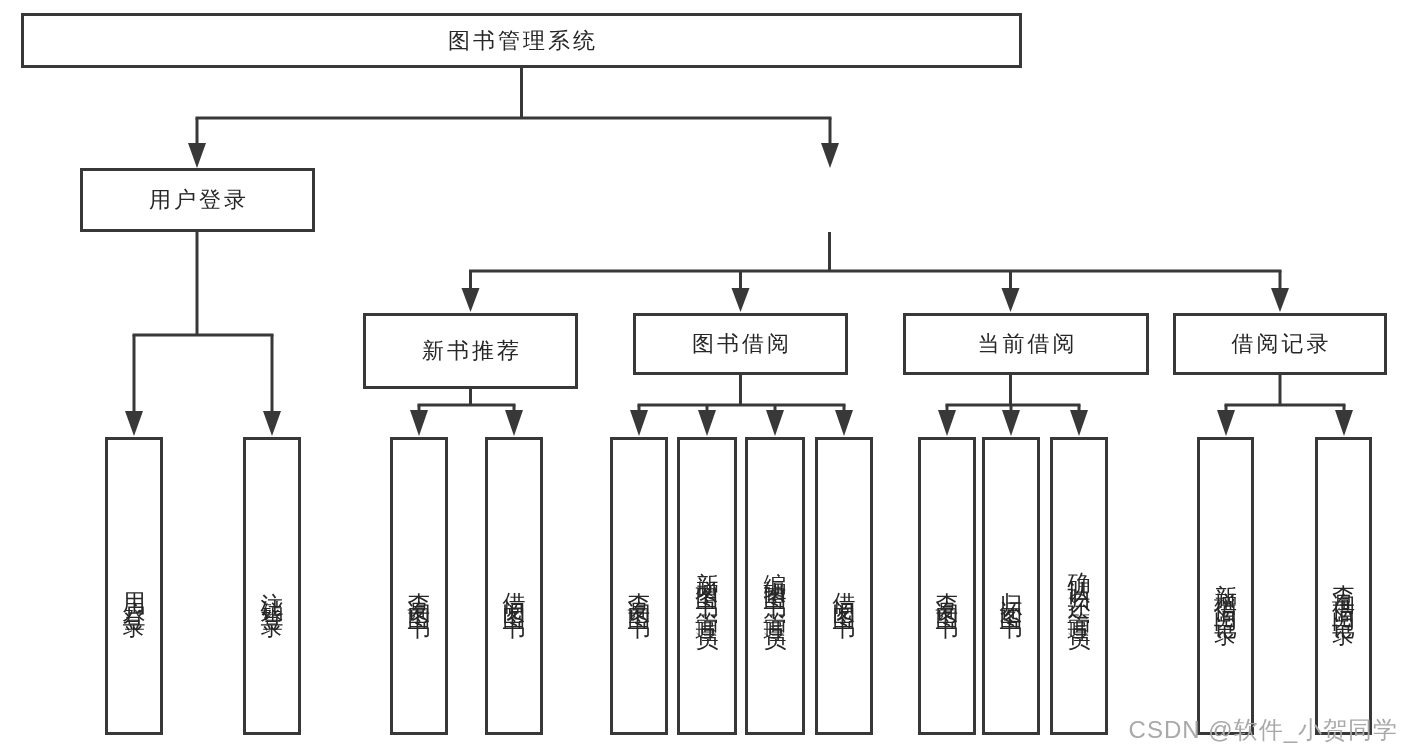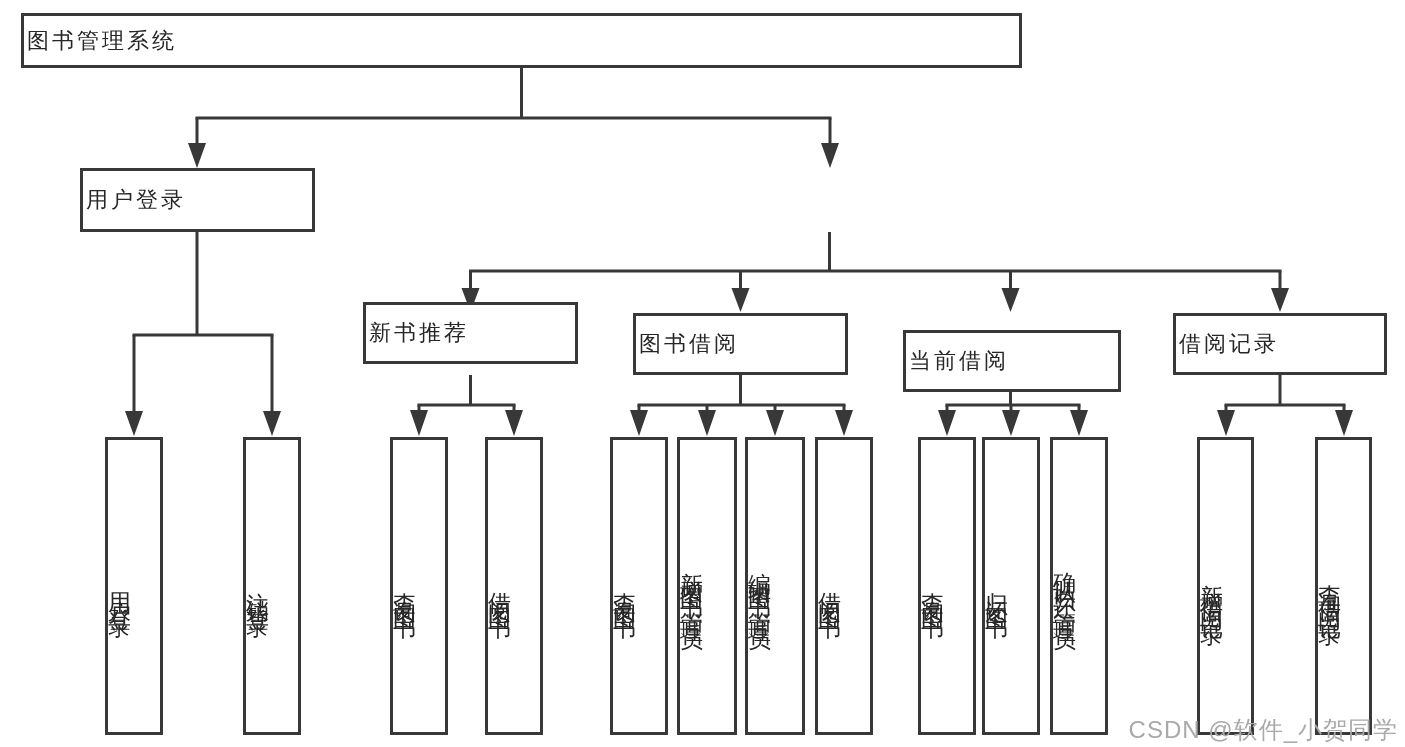--- a/index.html
+++ b/index.html
@@ -17,21 +17,21 @@
     overflow:hidden;
   }
   #wires{position:absolute;left:0;top:0;width:1405px;height:747px;}
   #wires line{stroke:var(--line-color);stroke-width:3;}
   #wires polygon{fill:var(--line-color);stroke:none;}
   .node{
     position:absolute;
     box-sizing:border-box;
     background:#fff;
     border:3px solid var(--line-color);
-    display:flex;align-items:center;justify-content:flex-start;
+    display:flex;align-items:center;justify-content:center;
     color:var(--text-color);
     z-index:2;
   }
   .node.h span{
     font-size:22px;
     letter-spacing:3px;
     white-space:nowrap;
     line-height:1;
     padding-left:3px; 
   }
@@ -122,27 +122,27 @@
   </svg>
 
   <div class="node h" style="left:21px;top:13px;width:1001px;height:55px">
     <span>图书管理系统</span>
   </div>
 
   <div class="node h" style="left:80px;top:168px;width:235px;height:64px">
     <span>用户登录</span>
   </div>
 
-  <div class="node h" style="left:363px;top:302px;width:215px;height:62px">
+  <div class="node h" style="left:363px;top:313px;width:215px;height:76px">
     <span>新书推荐</span>
   </div>
   <div class="node h" style="left:633px;top:313px;width:215px;height:62px">
     <span>图书借阅</span>
   </div>
-  <div class="node h" style="left:903px;top:330px;width:218px;height:62px">
+  <div class="node h" style="left:903px;top:313px;width:246px;height:62px">
     <span>当前借阅</span>
   </div>
   <div class="node h" style="left:1173px;top:313px;width:214px;height:62px">
     <span>借阅记录</span>
   </div>
 
   <div class="node leaf" style="left:105px;top:437px;width:58px;height:298px">
     <span>用户登录</span>
   </div>
   <div class="node leaf" style="left:243px;top:437px;width:58px;height:298px">

